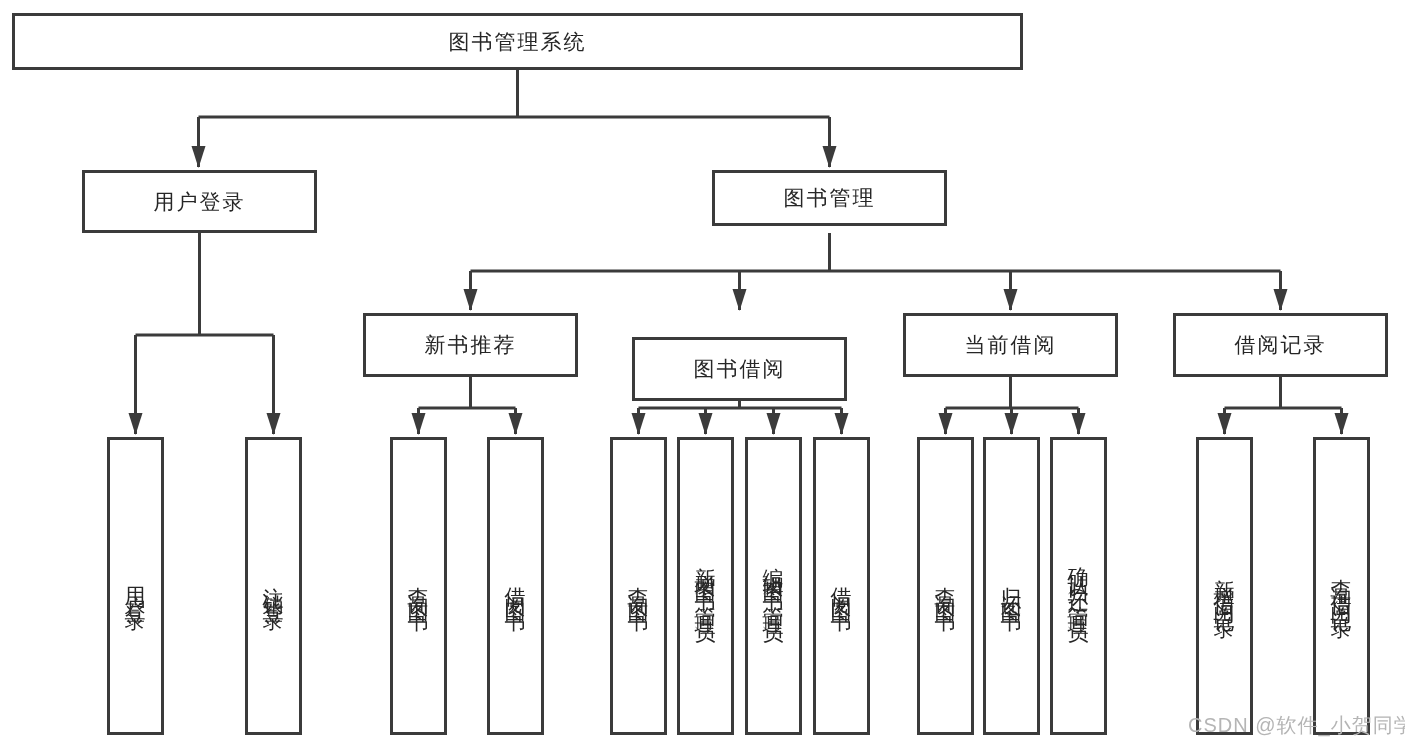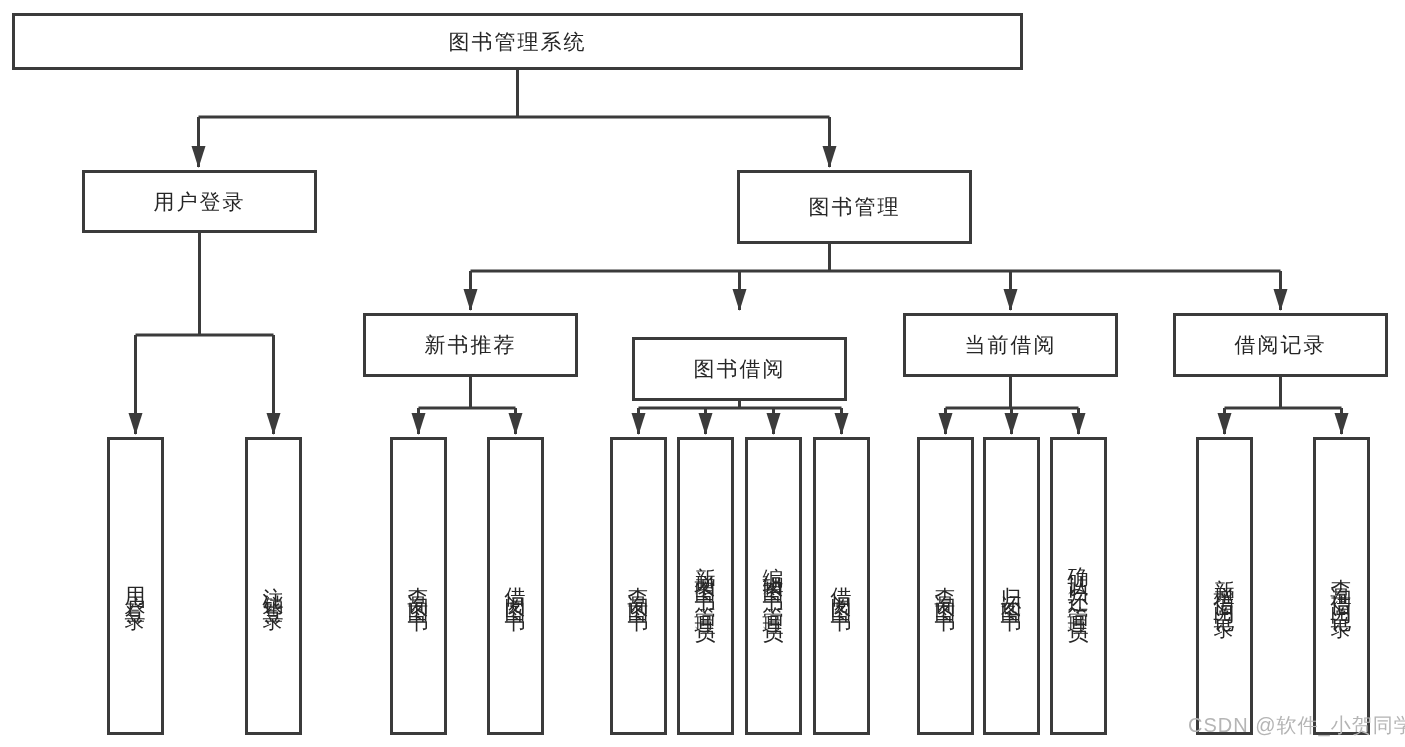--- a/index.html
+++ b/index.html
@@ -83,21 +83,21 @@
     <line class="cn ar" x1="1341.5" y1="408" x2="1341.5" y2="434"></line>
   </svg>
 
   <div class="node" style="left:12px;top:13px;width:1011px;height:57px;">
     <span class="hlabel">图书管理系统</span>
   </div>
 
   <div class="node" style="left:82px;top:170px;width:235px;height:63px;">
     <span class="hlabel">用户登录</span>
   </div>
-  <div class="node" style="left:737px;top:170px;width:235px;height:74px;">
+  <div class="node" style="left:712px;top:170px;width:235px;height:56px;">
     <span class="hlabel">图书管理</span>
   </div>
 
   <div class="node" style="left:363px;top:313px;width:215px;height:64px;">
     <span class="hlabel">新书推荐</span>
   </div>
   <div class="node" style="left:632px;top:313px;width:215px;height:64px;margin-top:24px;">
     <span class="hlabel">图书借阅</span>
   </div>
   <div class="node" style="left:903px;top:313px;width:215px;height:64px;">

